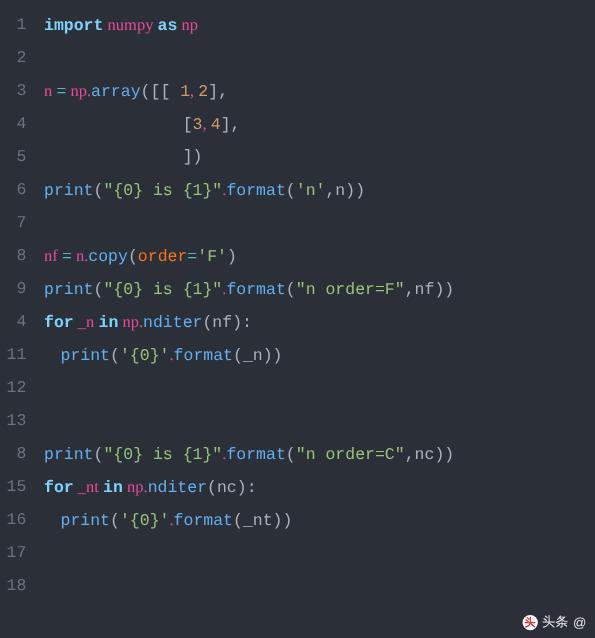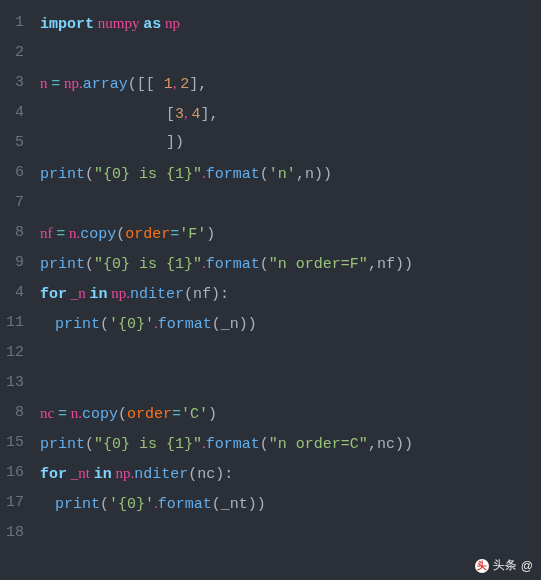--- a/index.html
+++ b/index.html
@@ -105,21 +105,20 @@
       <div class="line"><span class="paren">              [</span><span class="num">3</span><span class="plain">, </span><span class="num">4</span><span class="paren">],</span></div>
       <div class="line"><span class="paren">              ])</span></div>
       <div class="line"><span class="fn">print</span><span class="paren">(</span><span class="str">"{0} is {1}"</span><span class="plain">.</span><span class="fn">format</span><span class="paren">(</span><span class="str">'n'</span><span class="paren">,n))</span></div>
       <div class="line"></div>
       <div class="line"><span class="plain">nf </span><span class="op">=</span><span class="plain"> n.</span><span class="fn">copy</span><span class="paren">(</span><span class="id">order</span><span class="op">=</span><span class="str">'F'</span><span class="paren">)</span></div>
       <div class="line"><span class="fn">print</span><span class="paren">(</span><span class="str">"{0} is {1}"</span><span class="plain">.</span><span class="fn">format</span><span class="paren">(</span><span class="str">"n order=F"</span><span class="paren">,nf))</span></div>
       <div class="line"><span class="kw">for</span><span class="plain"> _n </span><span class="kw">in</span><span class="plain"> np.</span><span class="fn">nditer</span><span class="paren">(nf):</span></div>
       <div class="line"><span class="plain">    </span><span class="fn">print</span><span class="paren">(</span><span class="str">'{0}'</span><span class="plain">.</span><span class="fn">format</span><span class="paren">(_n))</span></div>
       <div class="line"></div>
       <div class="line"></div>
-      <div class="line"><span class="plain">nc </span><span class="op">=</span><span class="plain"> n.</span><span class="fn">copy</span><span class="paren">(</span><span class="id">order</span><span class="op">=</span><span class="str">'C'</span><span class="paren">)</span></div>
       <div class="line"><span class="fn">print</span><span class="paren">(</span><span class="str">"{0} is {1}"</span><span class="plain">.</span><span class="fn">format</span><span class="paren">(</span><span class="str">"n order=C"</span><span class="paren">,nc))</span></div>
       <div class="line"><span class="kw">for</span><span class="plain"> _nt </span><span class="kw">in</span><span class="plain"> np.</span><span class="fn">nditer</span><span class="paren">(nc):</span></div>
       <div class="line"><span class="plain">    </span><span class="fn">print</span><span class="paren">(</span><span class="str">'{0}'</span><span class="plain">.</span><span class="fn">format</span><span class="paren">(_nt))</span></div>
       <div class="line"></div>
     </div>
 </div>
 
 <div class="watermark">
   <span class="wm-icon">头</span>
   <span>头条</span>

